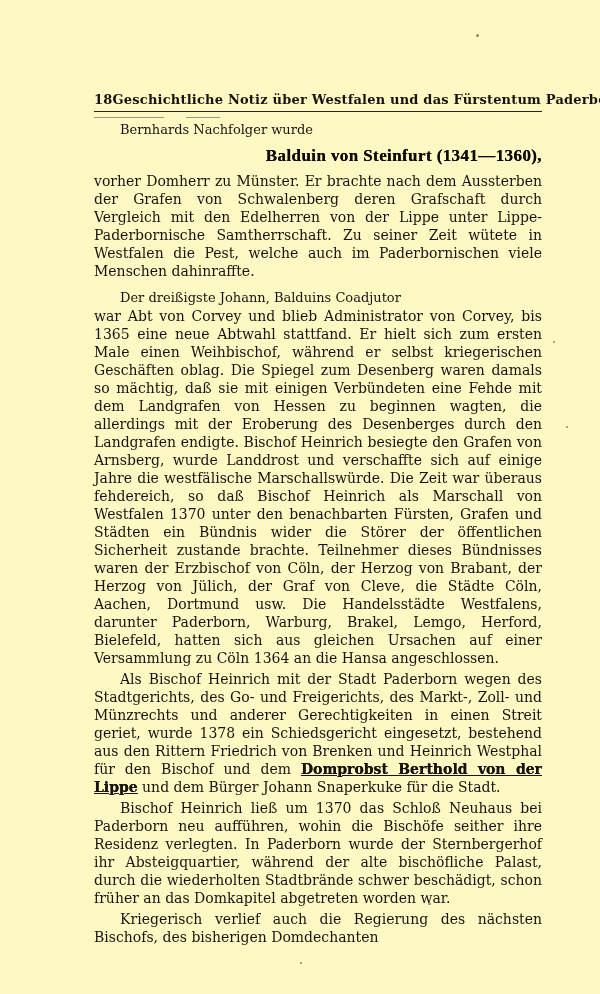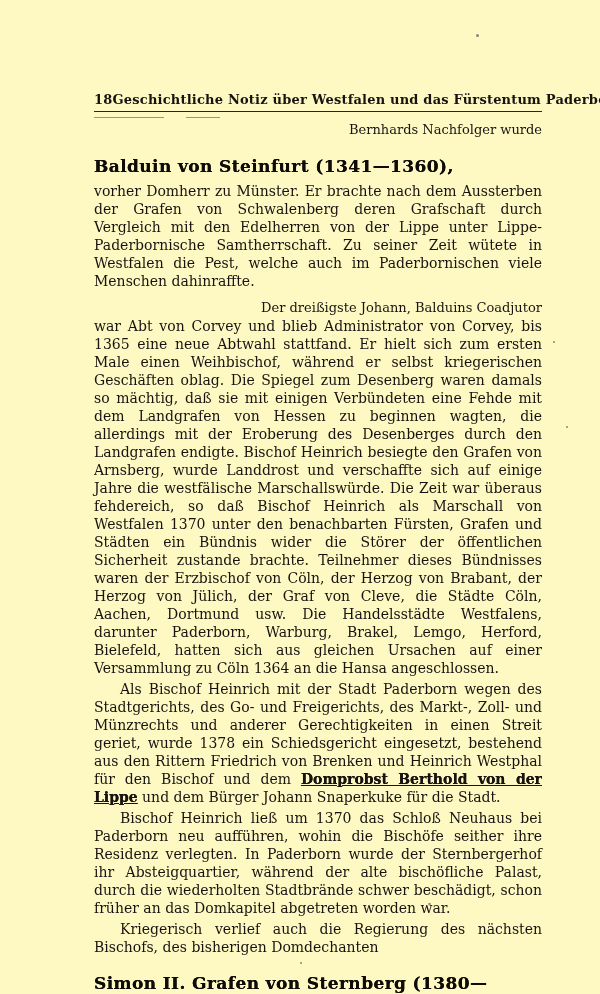--- a/index.html
+++ b/index.html
@@ -34,30 +34,31 @@
     position: absolute;
     height: 1px;
     background: #4a433b;
     opacity: 0.55;
   }
   .lead {
     font-size: 13px;
     line-height: 18px;
     text-indent: 26px;
     margin-top: 9px;
-    text-align: right;
+    text-align: left;
   }
   .heading {
-    text-align: left;
+    text-align: right;
     font-size: 17px;
     font-weight: bold;
     letter-spacing: 0.4px;
-    margin: 17px 0 6px 0;
+    margin: 7px 0 6px 0;
     color: #0f0b08;
     text-shadow: 0 0 0.5px #0f0b08;
+    font-family: Liberation Serif, serif;
   }
   .para {
     font-size: 14px;
     line-height: 18px;
     text-align: justify;
     margin: 0 0 3px 0;
   }
   .para.indent { text-indent: 26px; }
   .bold-inline { font-weight: bold; text-shadow: 0 0 0.4px #0f0b08; text-decoration: underline; }
   .speck {
@@ -97,16 +98,15 @@
 
 
     <p class="para">war Abt von Corvey und blieb Administrator von Corvey, bis 1365 eine neue Abtwahl stattfand. Er hielt sich zum ersten Male einen Weihbischof, während er selbst kriegerischen Geschäften oblag. Die Spiegel zum Desenberg waren damals so mächtig, daß sie mit einigen Verbündeten eine Fehde mit dem Landgrafen von Hessen zu beginnen wagten, die allerdings mit der Eroberung des Desenberges durch den Landgrafen endigte. Bischof Heinrich besiegte den Grafen von Arnsberg, wurde Landdrost und verschaffte sich auf einige Jahre die westfälische Marschallswürde. Die Zeit war überaus fehdereich, so daß Bischof Heinrich als Marschall von Westfalen 1370 unter den benachbarten Fürsten, Grafen und Städten ein Bündnis wider die Störer der öffentlichen Sicherheit zustande brachte. Teilnehmer dieses Bündnisses waren der Erzbischof von Cöln, der Herzog von Brabant, der Herzog von Jülich, der Graf von Cleve, die Städte Cöln, Aachen, Dortmund usw. Die Handelsstädte Westfalens, darunter Paderborn, Warburg, Brakel, Lemgo, Herford, Bielefeld, hatten sich aus gleichen Ursachen auf einer Versammlung zu Cöln 1364 an die Hansa angeschlossen.</p>
 
     <p class="para indent"><span>Als Bischof Heinrich mit der Stadt Paderborn wegen des Stadtgerichts, des Go- und Freigerichts, des Markt-, Zoll- und Münzrechts und anderer Gerechtigkeiten in einen Streit geriet, wurde 1378 ein Schiedsgericht eingesetzt, bestehend aus den Rittern Friedrich von Brenken und Heinrich Westphal für den Bischof und dem </span><span class="bold-inline">Domprobst Berthold von der Lippe</span><span> und dem Bürger Johann Snaperkuke für die Stadt.</span></p>
 
     <p class="para indent">Bischof Heinrich ließ um 1370 das Schloß Neuhaus bei Paderborn neu aufführen, wohin die Bischöfe seither ihre Residenz verlegten. In Paderborn wurde der Sternbergerhof ihr Absteigquartier, während der alte bischöfliche Palast, durch die wiederholten Stadtbrände schwer beschädigt, schon früher an das Domkapitel abgetreten worden war.</p>
 
     <p class="para indent">Kriegerisch verlief auch die Regierung des nächsten Bischofs, des bisherigen Domdechanten</p>
 
-    <div class="heading">Simon II. Grafen von Sternberg (1380—1389),</div>
 
   </div>
 </div>
 
 </body></html>

